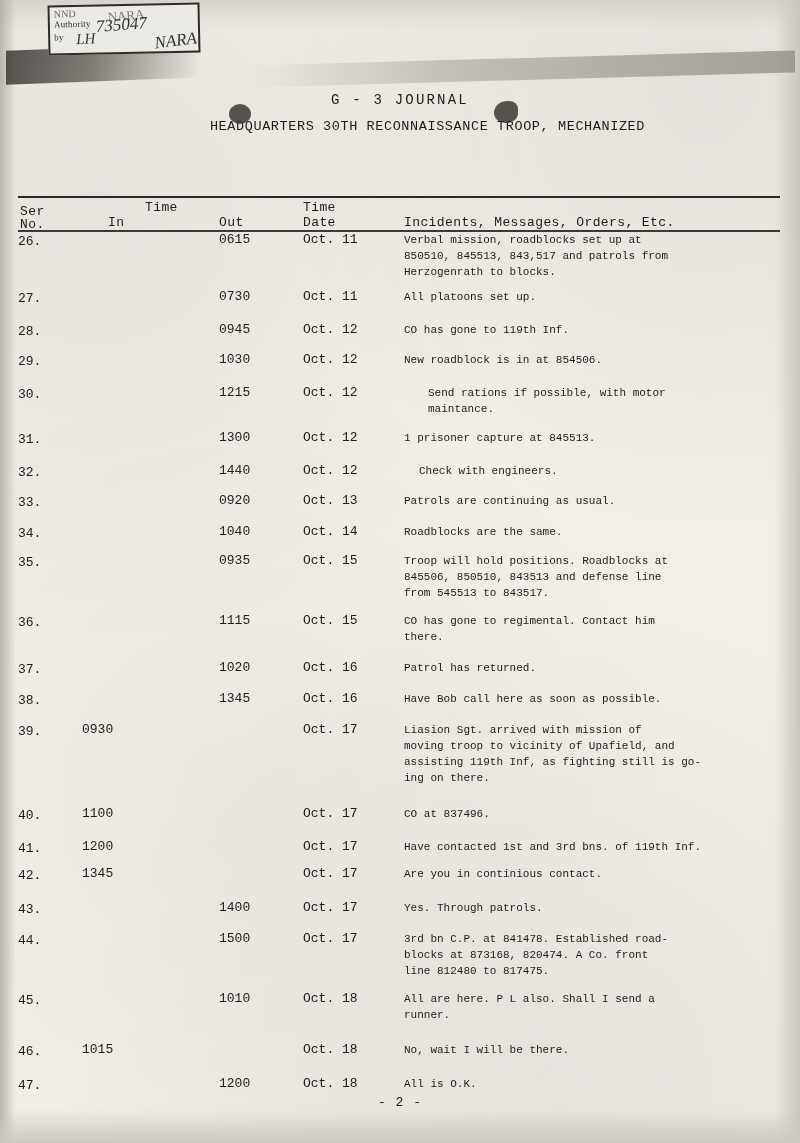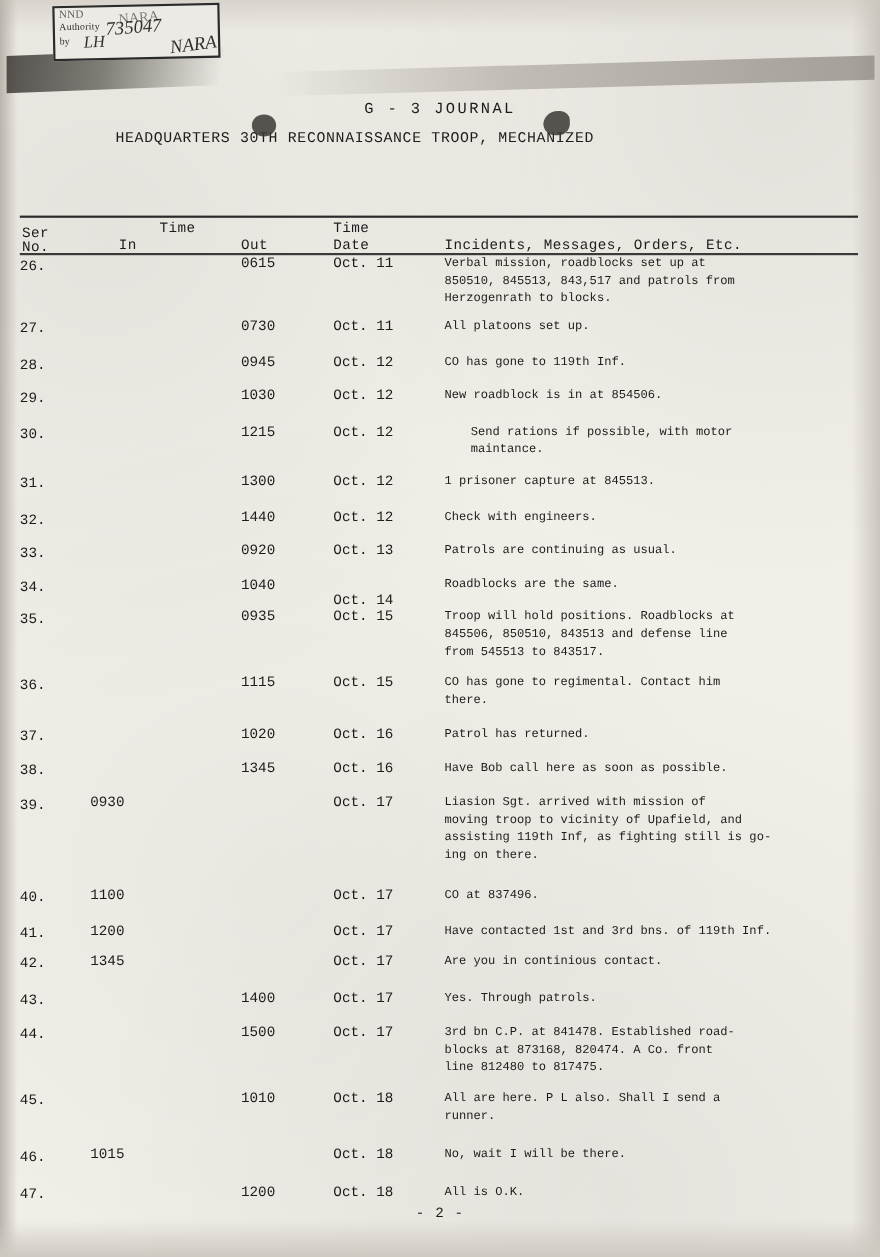--- a/index.html
+++ b/index.html
@@ -92,21 +92,21 @@
   .title {
     position: absolute;
     top: 92px; left: 0; width: 800px;
     text-align: center;
     font-size: 14px;
     letter-spacing: 2.2px;
   }
   .subtitle {
     position: absolute;
     top: 119px; left: 0; width: 645px;
-    text-align: center;
+    text-align: right;
     font-size: 13.5px;
     letter-spacing: .6px;
   }
   .blot {
     position: absolute;
     border-radius: 50%;
     background: #3b3833;
     opacity: .85;
   }
   .blot-1 { top: 104px; left: 229px; width: 22px; height: 20px; }
@@ -241,34 +241,34 @@
         <div class="c-in" style="top: 0px;"></div>
         <div class="c-out" style="top: 0px;">1300</div>
         <div class="c-date" style="top: 0px;">Oct. 12</div>
         <div class="c-inc" style="top: 0px;">1 prisoner capture at 845513.</div>
       </div>
       <div class="row" style="top: 463px;">
         <div class="c-ser" style="top: 2px;">32.</div>
         <div class="c-in" style="top: 0px;"></div>
         <div class="c-out" style="top: 0px;">1440</div>
         <div class="c-date" style="top: 0px;">Oct. 12</div>
-        <div class="c-inc" style="top: 0px;">Check with engineers.</div>
+        <div class="c-inc" style="top: 0px; margin-left: 15px;">Check with engineers.</div>
       </div>
       <div class="row" style="top: 493px;">
         <div class="c-ser" style="top: 2px;">33.</div>
         <div class="c-in" style="top: 0px;"></div>
         <div class="c-out" style="top: 0px;">0920</div>
         <div class="c-date" style="top: 0px;">Oct. 13</div>
         <div class="c-inc" style="top: 0px;">Patrols are continuing as usual.</div>
       </div>
       <div class="row" style="top: 524px;">
         <div class="c-ser" style="top: 2px;">34.</div>
         <div class="c-in" style="top: 0px;"></div>
         <div class="c-out" style="top: 0px;">1040</div>
-        <div class="c-date" style="top: 14px;">Oct. 14</div>
+        <div class="c-date" style="top: 0px;">Oct. 14</div>
         <div class="c-inc" style="top: 0px;">Roadblocks are the same.</div>
       </div>
       <div class="row" style="top: 553px;">
         <div class="c-ser" style="top: 2px;">35.</div>
         <div class="c-in" style="top: 0px;"></div>
         <div class="c-out" style="top: 0px;">0935</div>
         <div class="c-date" style="top: 0px;">Oct. 15</div>
         <div class="c-inc" style="top: 0px;">Troop will hold positions. Roadblocks at
 845506, 850510, 843513 and defense line
 from 545513 to 843517.</div>

